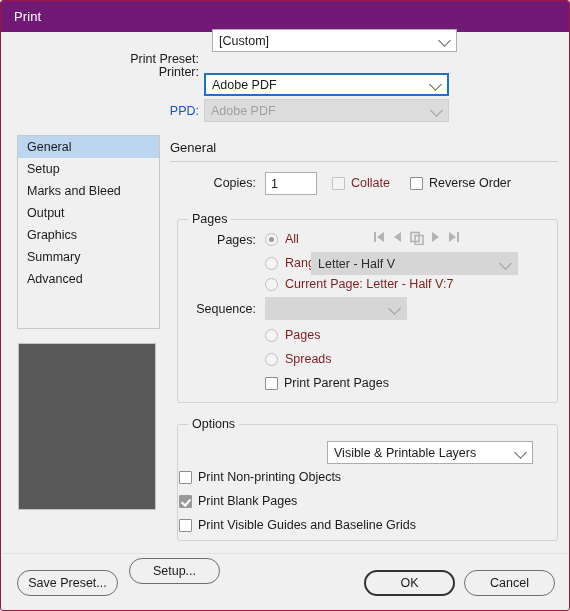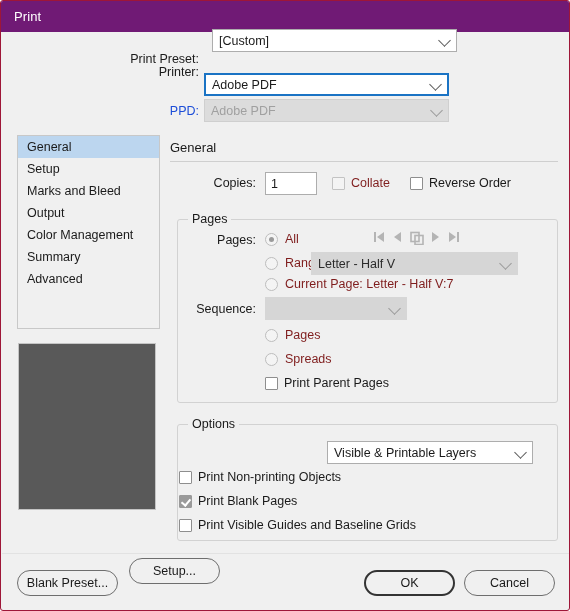--- a/index.html
+++ b/index.html
@@ -270,21 +270,21 @@
   <div class="combo disabled" style="left:203px; top:98px; width:245px;">
     <span>Adobe PDF</span>
     <span class="chev"></span>
   </div>
 
   <div class="sidebar">
     <div class="side-item selected"><span>General</span></div>
     <div class="side-item"><span>Setup</span></div>
     <div class="side-item"><span>Marks and Bleed</span></div>
     <div class="side-item"><span>Output</span></div>
-    <div class="side-item"><span>Color Management</span></div>
+    <div class="side-item"><span>Graphics</span></div>
     <div class="side-item"><span>Summary</span></div>
     <div class="side-item"><span>Advanced</span></div>
   </div>
 
   <div class="preview"></div>
 
   <div class="panel-title">General</div>
   <div class="panel-rule"></div>
 
   <div class="field-label" style="left:150px; top:175px; width:105px;">Copies:</div>
@@ -365,18 +365,18 @@
   <div class="cbox" style="left:178px; top:470px;"></div>
   <div class="cb-label" style="left:197px; top:469px;">Print Non-printing Objects</div>
 
   <div class="cbox checked" style="left:178px; top:494px;"></div>
   <div class="cb-label" style="left:197px; top:493px;">Print Blank Pages</div>
 
   <div class="cbox" style="left:178px; top:518px;"></div>
   <div class="cb-label" style="left:197px; top:517px;">Print Visible Guides and Baseline Grids</div>
 
   <div class="bottom-sep"></div>
-  <button class="btn" style="left:16px; top:569px; width:101px;">Blank Preset...</button>
+  <button class="btn" style="left:16px; top:569px; width:101px;">Save Preset...</button>
   <button class="btn" style="left:128px; top:557px; width:91px;">Setup...</button>
   <button class="btn" style="left:463px; top:569px; width:91px;">Cancel</button>
   <button class="btn default" style="left:363px; top:569px; width:91px;">OK</button>
 
 </div>
 
 </body></html>

